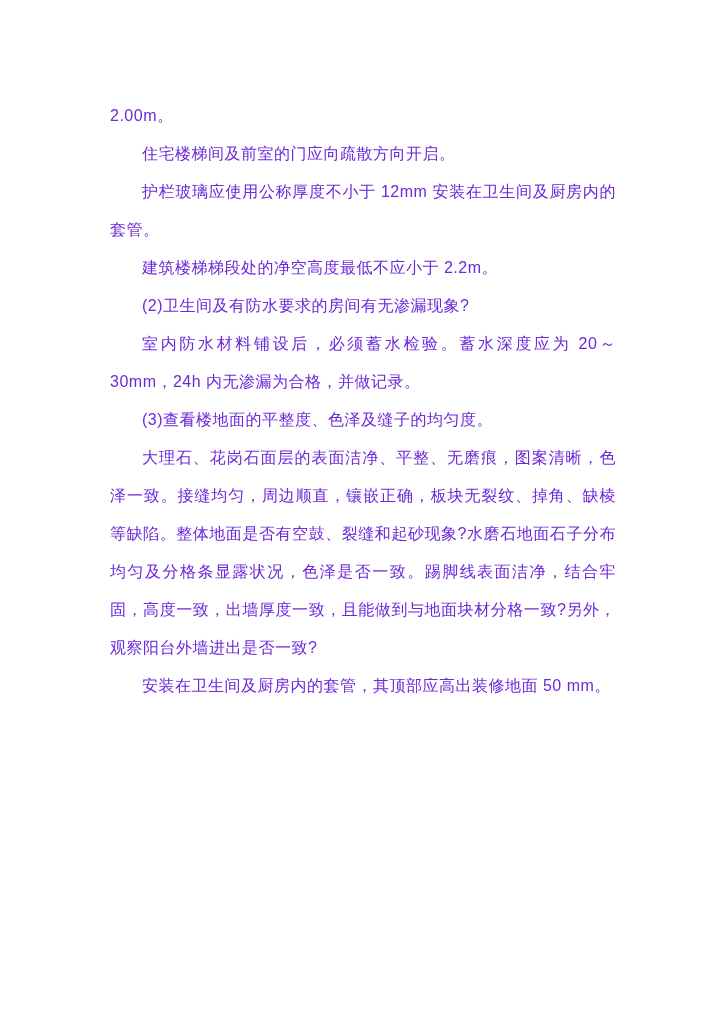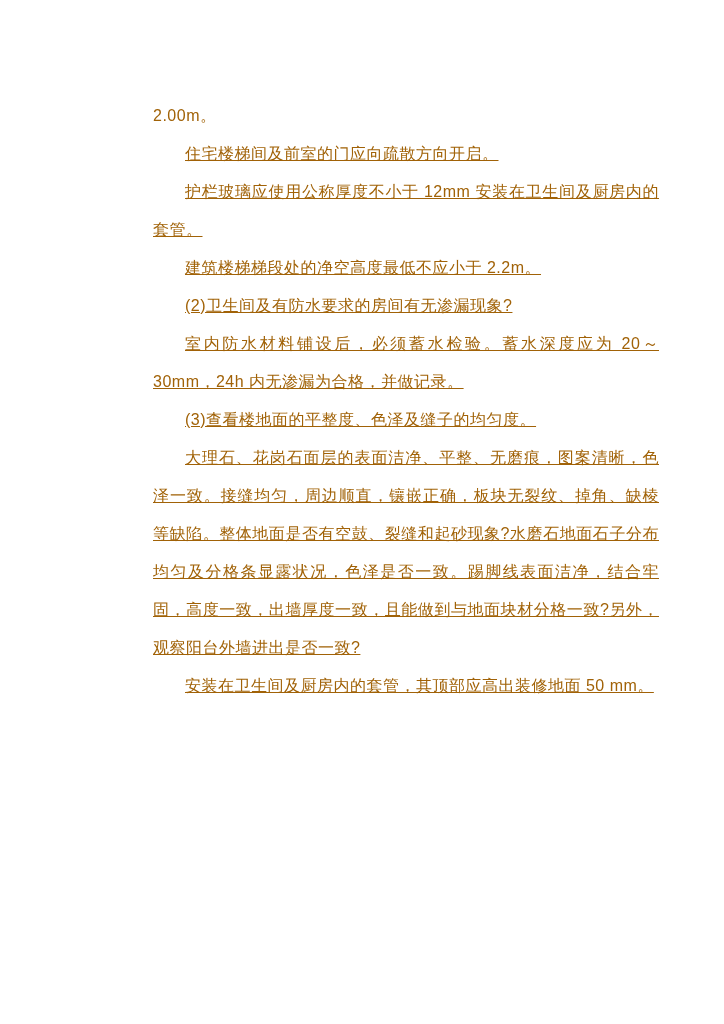--- a/index.html
+++ b/index.html
@@ -15,35 +15,33 @@
   }
   .page {
     width: 724px;
     height: 1024px;
     background: #ffffff;
     box-sizing: border-box;
     padding: 97px 108px 0 110px;
   }
   .doc-body {
     width: 506px;
-    color: #a16207;
+    color: #6d28d9;
     font-size: 16px;
     line-height: 38px;
     text-align: justify;
     text-justify: inter-ideograph;
     letter-spacing: 0.5px;
-    margin-left: 43px;
   }
   .doc-body p {
     margin: 0;
     padding: 0;
   }
   .doc-body p.indent {
     text-indent: 2em;
-    text-decoration: underline;
   }
   .doc-body p.no-indent {
     text-indent: 0;
   }
 </style>
 </head>
 <body>
 
 <div class="page">
   <div class="doc-body">

